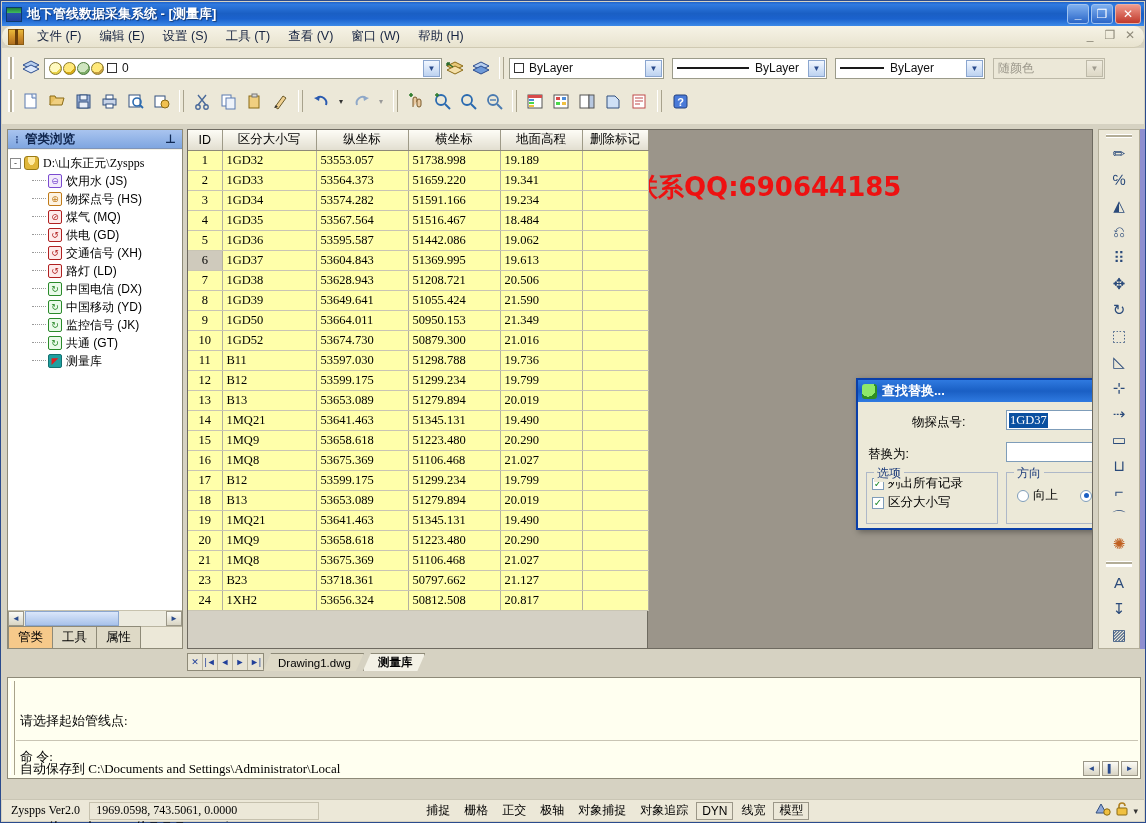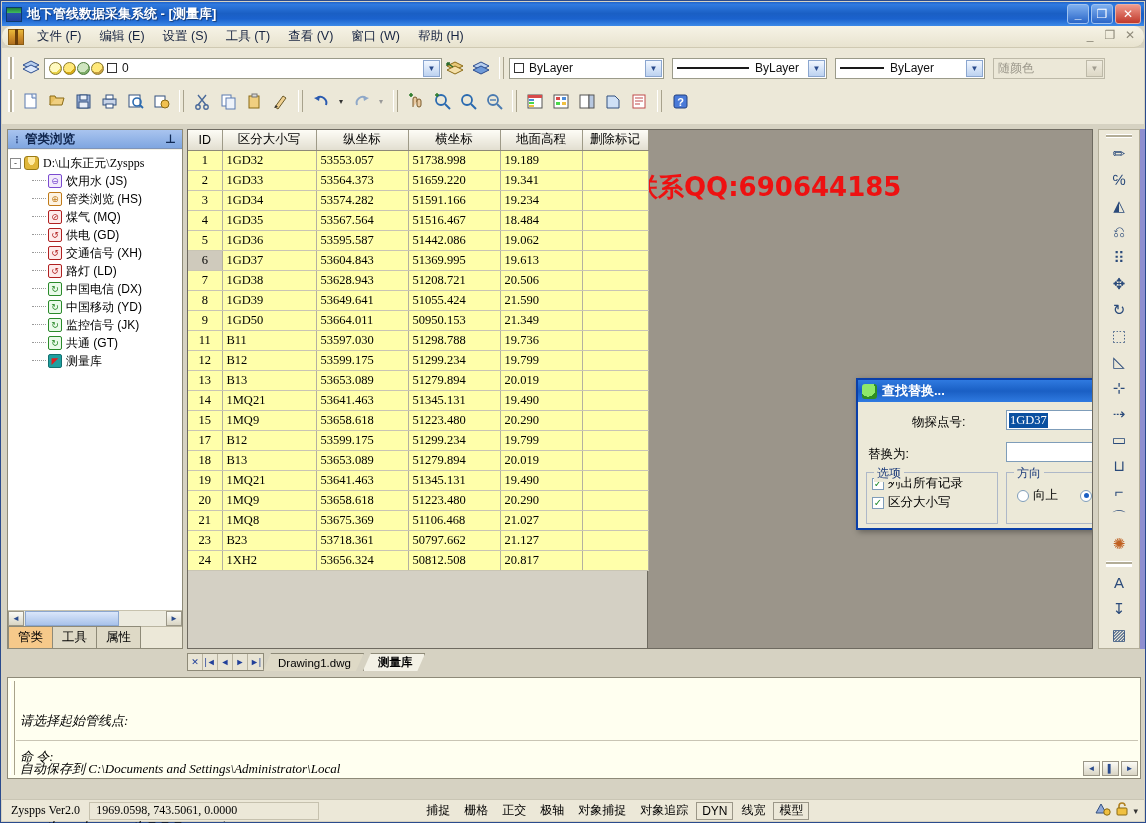--- a/index.html
+++ b/index.html
@@ -280,21 +280,21 @@
     height: 18px; padding: 0 12px 0 14px; font-size:11.5px; display:flex; align-items:center;
     background: #ded9c6; border:1px solid #8e8a78; border-bottom:none;
     margin-left: -1px; transform: skewX(0deg);
     clip-path: polygon(8px 0, 100% 0, calc(100% - 8px) 100%, 0 100%);
   }
   .dtab.active { background: #f3f1e6; font-weight: bold; }
 
   
   .cmd-window {
     position:absolute; left: 6px; top: 676px; width: 1134px; height: 102px;
-    background: #fffff0; border: 1px solid #8e8a78; font-style: italic;
+    background: #fffff0; border: 1px solid #8e8a78;
   }
   .cmd-grip { position:absolute; left:2px; top:3px; width:5px; height:94px;
     border-left:1px solid #fff; border-right:1px solid #a8a28c;}
   .cmd-text {
     position:absolute; left: 12px; top: 3px; right: 4px;
     font-family: "Liberation Serif","DejaVu Serif",serif;
     font-size: 13px; color:#000; line-height: 16px; white-space: pre;
   }
   .cmd-sep { position:absolute; left: 8px; right: 2px; top: 62px; border-top:1px solid #c9c5b4;}
   .cmd-prompt { position:absolute; left: 12px; top: 70px; font-size: 13px;
@@ -594,21 +594,21 @@
         <span class="expander">-</span>
         <span class="ticon db"></span>
         <span style="font-family:'Liberation Serif',serif">D:\山东正元\Zyspps</span>
       </div>
       <div class="tnode child">
         <span class="ticon" style="color:#7b4bd0;border-color:#7b4bd0;background:#f2eafb">⊖</span>
         <span>饮用水 (JS)</span>
       </div>
       <div class="tnode child">
         <span class="ticon" style="color:#c07a18;border-color:#c07a18;background:#fdf3e2">⊕</span>
-        <span>管类浏览 (HS)</span>
+        <span>物探点号 (HS)</span>
       </div>
       <div class="tnode child">
         <span class="ticon" style="color:#b02020;border-color:#b02020;background:#fdeaea">⊘</span>
         <span>煤气 (MQ)</span>
       </div>
       <div class="tnode child">
         <span class="ticon" style="color:#b02020;border-color:#b02020;background:#fdeaea">↺</span>
         <span>供电 (GD)</span>
       </div>
       <div class="tnode child">
@@ -746,20 +746,28 @@
             </tr>
             <tr>
               <td class="idcell">9</td>
               <td>1GD50</td>
               <td>53664.011</td>
               <td>50950.153</td>
               <td>21.349</td>
               <td></td>
             </tr>
             <tr>
+              <td class="idcell">10</td>
+              <td>1GD52</td>
+              <td>53674.730</td>
+              <td>50879.300</td>
+              <td>21.016</td>
+              <td></td>
+            </tr>
+            <tr>
               <td class="idcell">11</td>
               <td>B11</td>
               <td>53597.030</td>
               <td>51298.788</td>
               <td>19.736</td>
               <td></td>
             </tr>
             <tr>
               <td class="idcell">12</td>
               <td>B12</td>
@@ -783,20 +791,28 @@
               <td>51345.131</td>
               <td>19.490</td>
               <td></td>
             </tr>
             <tr>
               <td class="idcell">15</td>
               <td>1MQ9</td>
               <td>53658.618</td>
               <td>51223.480</td>
               <td>20.290</td>
+              <td></td>
+            </tr>
+            <tr>
+              <td class="idcell">16</td>
+              <td>1MQ8</td>
+              <td>53675.369</td>
+              <td>51106.468</td>
+              <td>21.027</td>
               <td></td>
             </tr>
             <tr>
               <td class="idcell">17</td>
               <td>B12</td>
               <td>53599.175</td>
               <td>51299.234</td>
               <td>19.799</td>
               <td></td>
             </tr>

